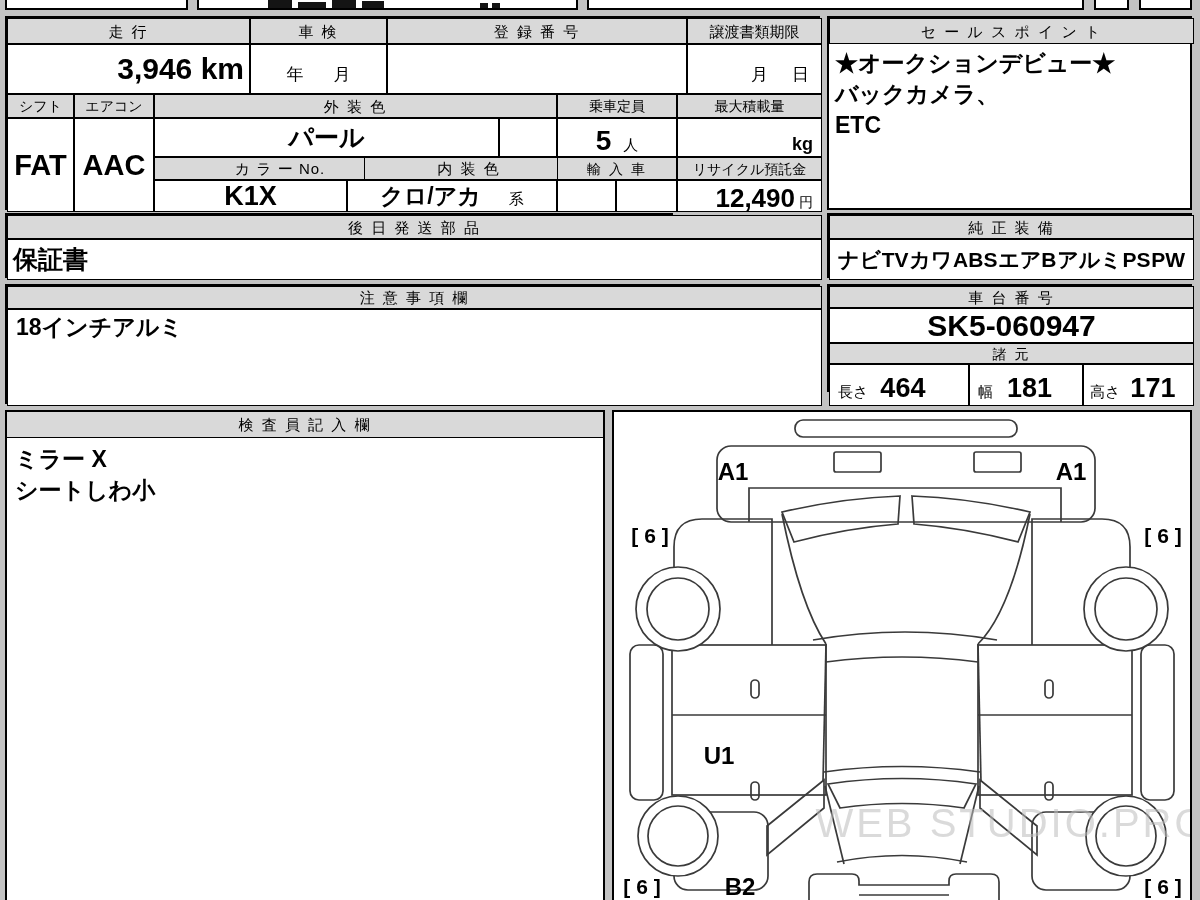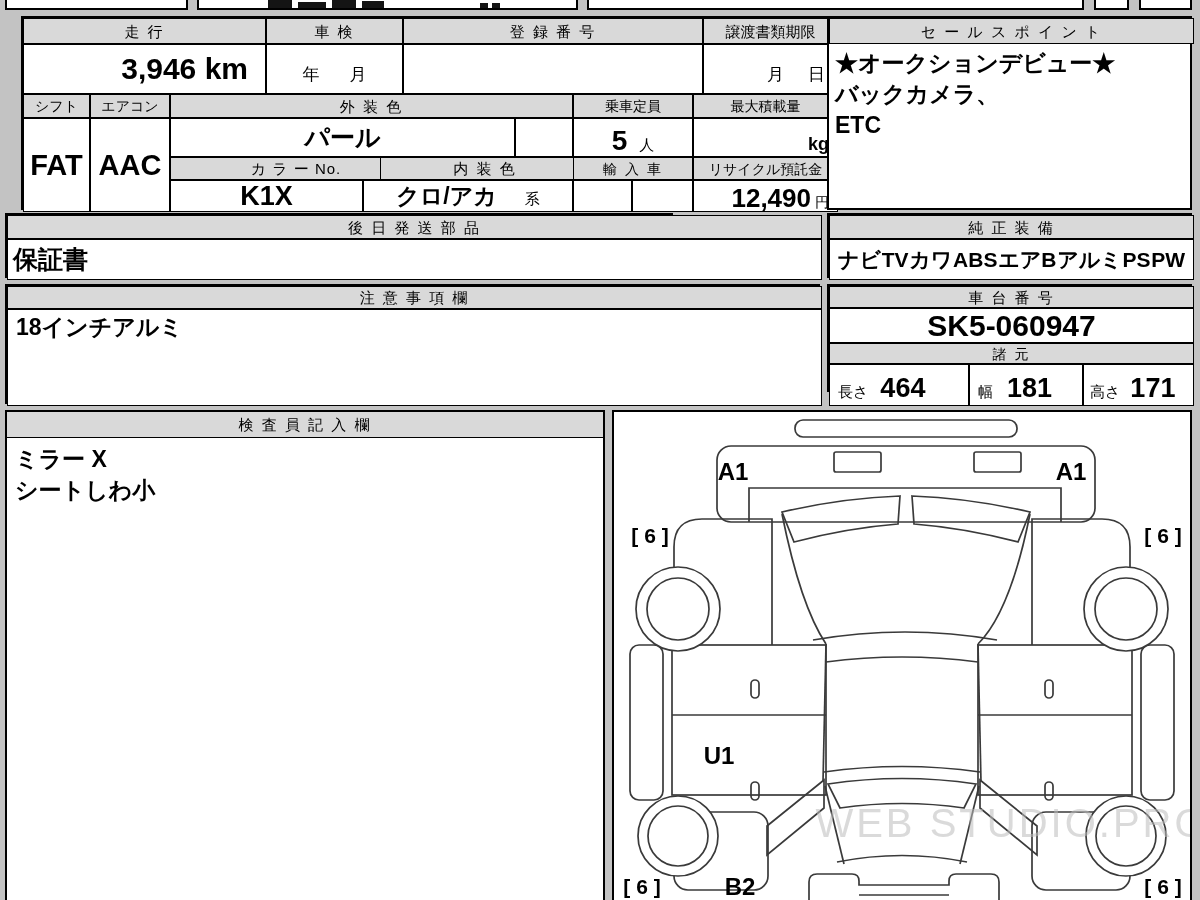--- a/index.html
+++ b/index.html
@@ -24,27 +24,27 @@
   <div class="topseg" style="left:587px;top:0;width:497px;height:10px;"></div>
   <div class="topseg" style="left:1094px;top:0;width:35px;height:10px;"></div>
   <div class="topseg" style="left:1139px;top:0;width:53px;height:10px;"></div>
   <div class="frag" style="left:268px;top:0;width:24px;height:8px;"></div>
   <div class="frag" style="left:298px;top:2px;width:28px;height:6px;"></div>
   <div class="frag" style="left:332px;top:0;width:24px;height:8px;"></div>
   <div class="frag" style="left:362px;top:1px;width:22px;height:7px;"></div>
   <div class="frag" style="left:480px;top:3px;width:8px;height:5px;"></div>
   <div class="frag" style="left:492px;top:3px;width:8px;height:5px;"></div>
 
-  <div class="sec" style="left:21px;top:16px;width:815px;height:194px;">
+  <div class="sec" style="left:5px;top:16px;width:815px;height:194px;">
     <div class="cell hdr" style="left:0;top:0;width:243px;height:26px;">走 行</div>
     <div class="cell hdr" style="left:243px;top:0;width:137px;height:26px;">車 検</div>
     <div class="cell hdr" style="left:380px;top:0;width:300px;height:26px;">登 録 番 号</div>
     <div class="cell hdr" style="left:680px;top:0;width:135px;height:26px;letter-spacing:0;">譲渡書類期限</div>
 
-    <div class="cell big" style="left:0;top:26px;width:243px;height:50px;justify-content:flex-end;padding-right:17px;font-size:30px;">3,946 km</div>
+    <div class="cell big" style="left:0;top:26px;width:243px;height:50px;justify-content:flex-end;padding-right:5px;font-size:30px;">3,946 km</div>
     <div class="cell" style="left:243px;top:26px;width:137px;height:50px;font-size:17px;gap:30px;align-items:flex-end;padding-bottom:10px;">
       <span>年</span>
       <span>月</span>
     </div>
     <div class="cell" style="left:380px;top:26px;width:300px;height:50px;"></div>
     <div class="cell" style="left:680px;top:26px;width:135px;height:50px;font-size:17px;gap:24px;align-items:flex-end;justify-content:flex-end;padding:0 12px 10px 0;">
       <span>月</span>
       <span>日</span>
     </div>
 

